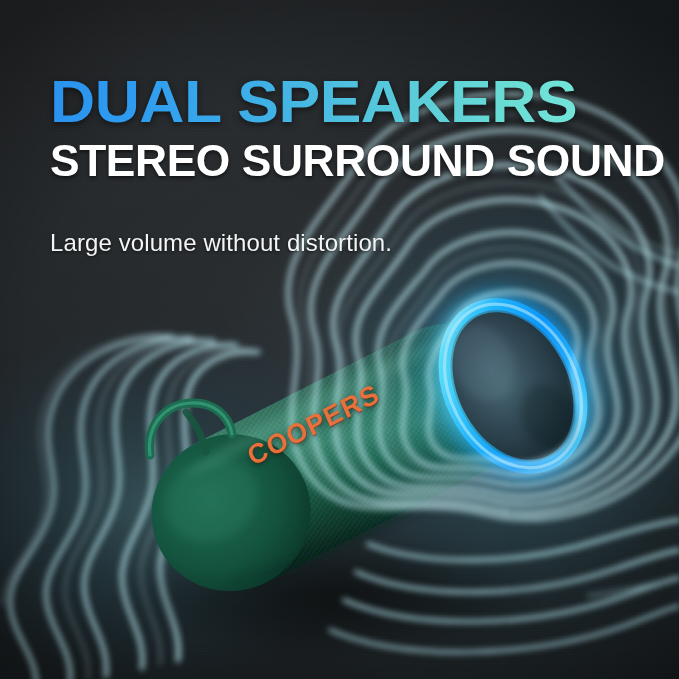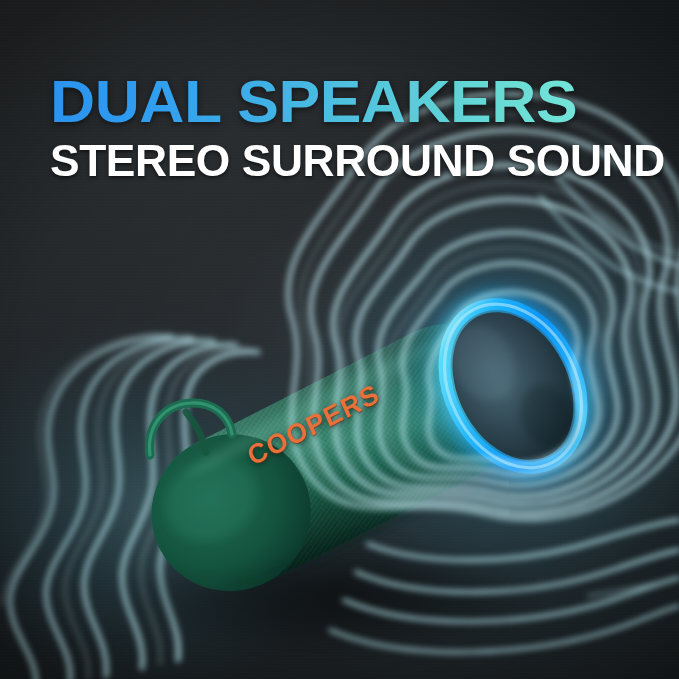--- a/index.html
+++ b/index.html
@@ -340,15 +340,16 @@
 
       </g>
     </svg>
   </div>
 
   <div class="brandmark">COOPERS</div>
 
   <div class="copy">
     <div class="headline">DUAL SPEAKERS</div>
     <div class="subhead">STEREO SURROUND SOUND</div>
+    <div class="tagline">Large volume without distortion.</div>
   </div>
 
 </div>
 
 </body></html>

